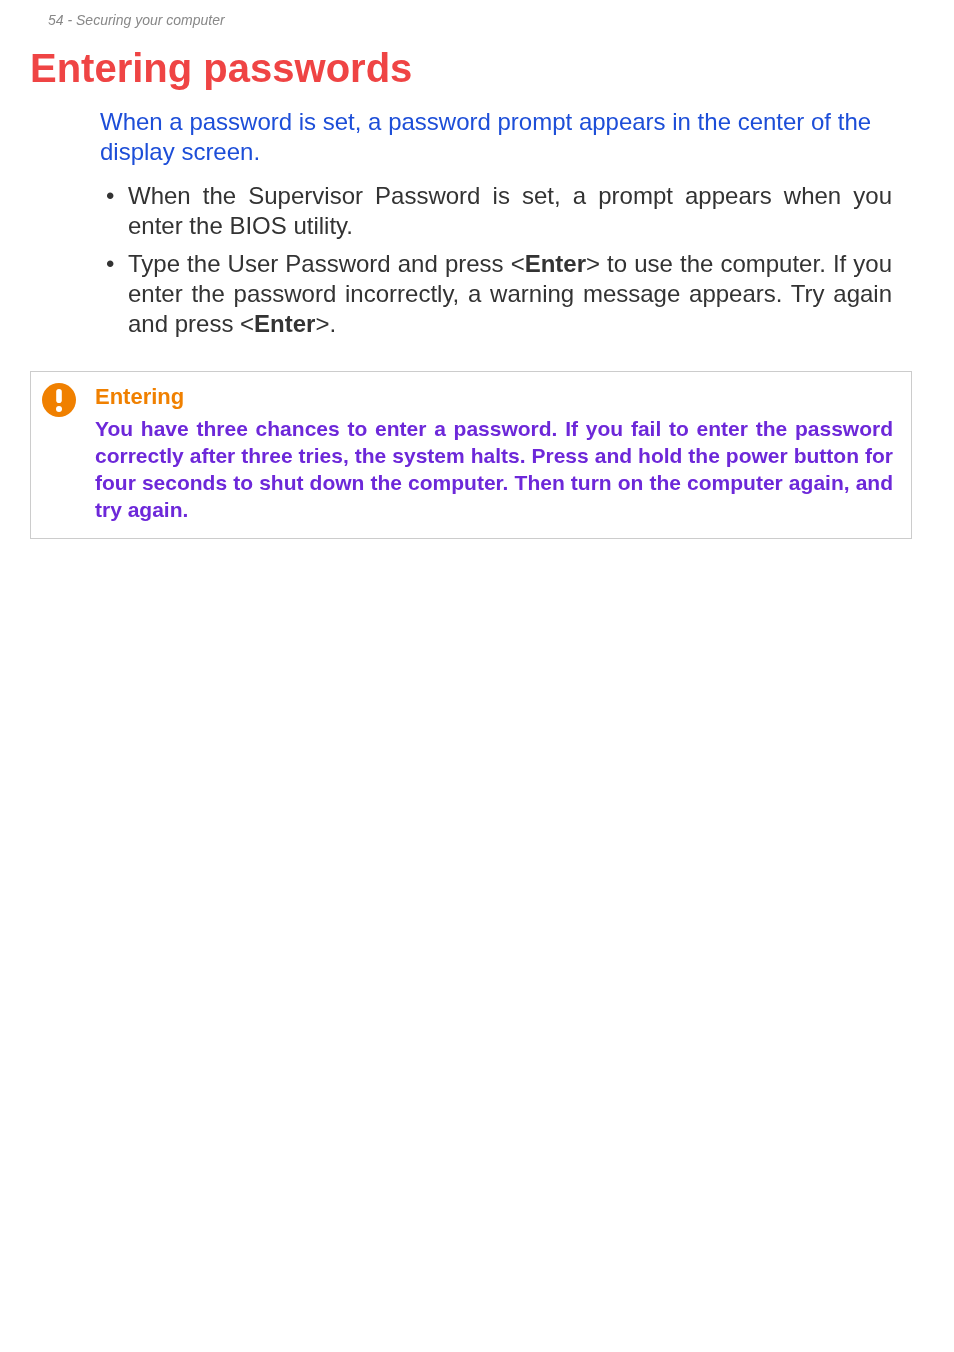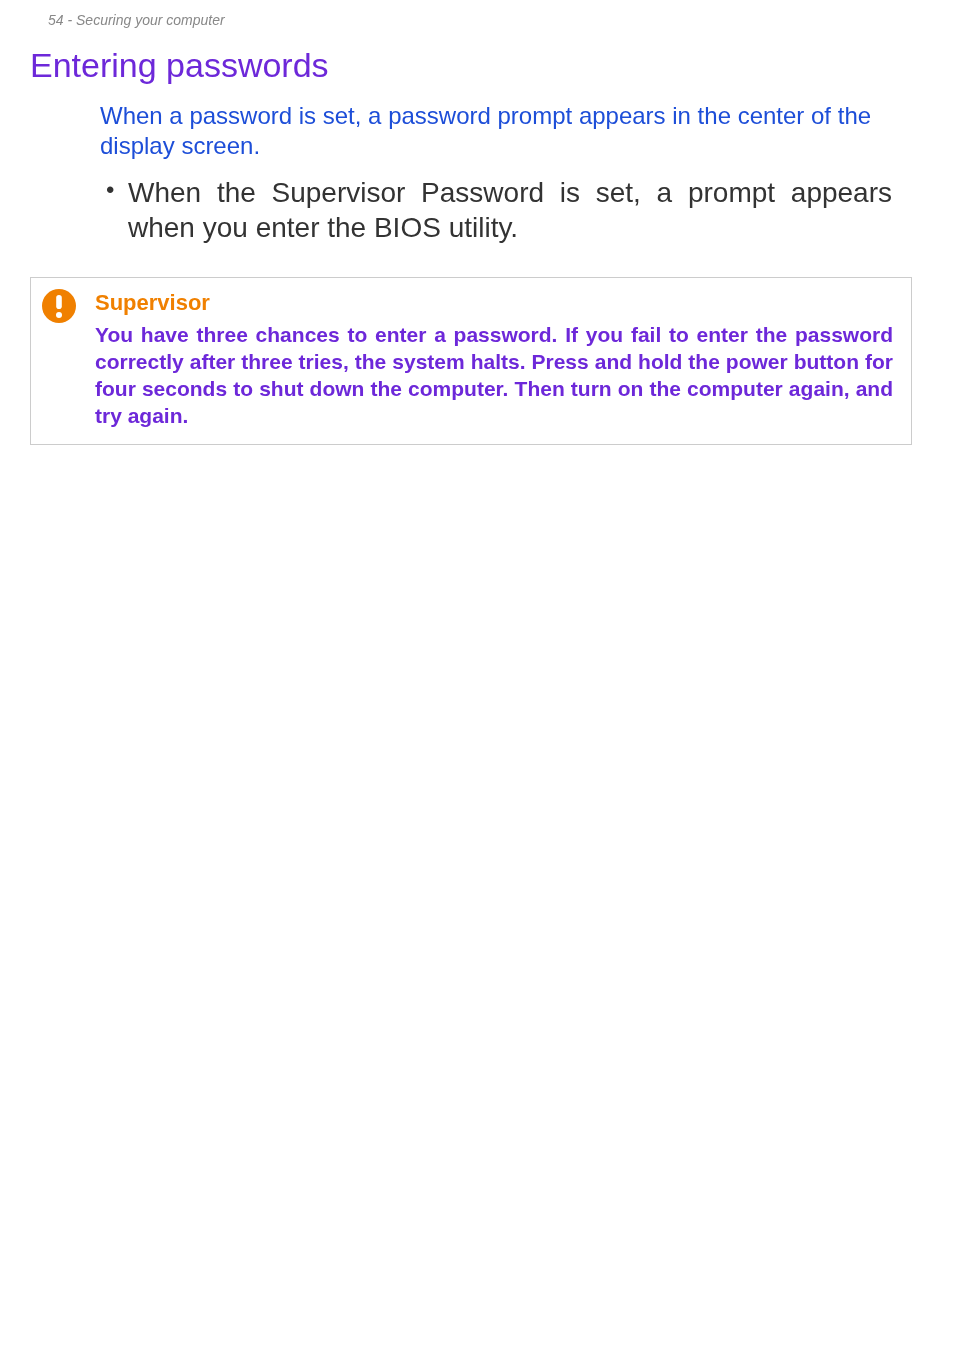--- a/index.html
+++ b/index.html
@@ -17,40 +17,40 @@
     padding: 0;
   }
   .header {
     padding: 12px 0 0 48px;
     font-size: 14px;
     font-style: italic;
     color: #888888;
   }
   .heading {
     padding: 18px 0 16px 30px;
-    font-size: 34px;
-    font-weight: normal;
-    color: #6d28d9;
+    font-size: 40px;
+    font-weight: bold;
+    color: #ef4444;
   }
   .intro {
     padding: 0 50px 14px 100px;
     font-size: 24px;
     color: #1d4ed8;
     line-height: 1.25;
   }
   ul.bullets {
     list-style: none;
     margin: 0;
     padding: 0 50px 14px 100px;
   }
   ul.bullets > li {
     position: relative;
     padding-left: 28px;
     margin-bottom: 8px;
-    font-size: 28px;
+    font-size: 24px;
     color: #333333;
     line-height: 1.25;
   }
   ul.bullets > li::before {
     content: "•";
     position: absolute;
     left: 6px;
     top: 0;
     color: #333333;
     font-size: 24px;
@@ -97,27 +97,30 @@
   </div>
 
   <div class="heading">Entering passwords</div>
 
   <div class="intro">When a password is set, a password prompt appears in the center of the display screen.</div>
 
   <ul class="bullets">
     <li class="justify">
       <span>When the Supervisor Password is set, a prompt appears when you enter the BIOS utility.</span>
     </li>
+    <li class="justify">
+      <span>Type the User Password and press &lt;</span><b class="keybold">Enter</b><span>&gt; to use the computer. If you enter the password incorrectly, a warning message appears. Try again and press &lt;</span><b class="keybold">Enter</b><span>&gt;.</span>
+    </li>
   </ul>
 
   <div class="callout">
     <div class="callout-icon">
       <svg width="36" height="36" viewBox="0 0 36 36">
         <circle cx="18" cy="18" r="17" fill="#f08000"></circle>
         <rect x="15.2" y="7" width="5.6" height="14" rx="2.8" fill="#ffffff"></rect>
         <circle cx="18" cy="27" r="3" fill="#ffffff"></circle>
       </svg>
     </div>
-    <div class="callout-title">Supervisor</div>
+    <div class="callout-title">Entering</div>
     <div class="callout-body">You have three chances to enter a password. If you fail to enter the password correctly after three tries, the system halts. Press and hold the power button for four seconds to shut down the computer. Then turn on the computer again, and try again.</div>
   </div>
 
 </div>
 
 </body></html>

